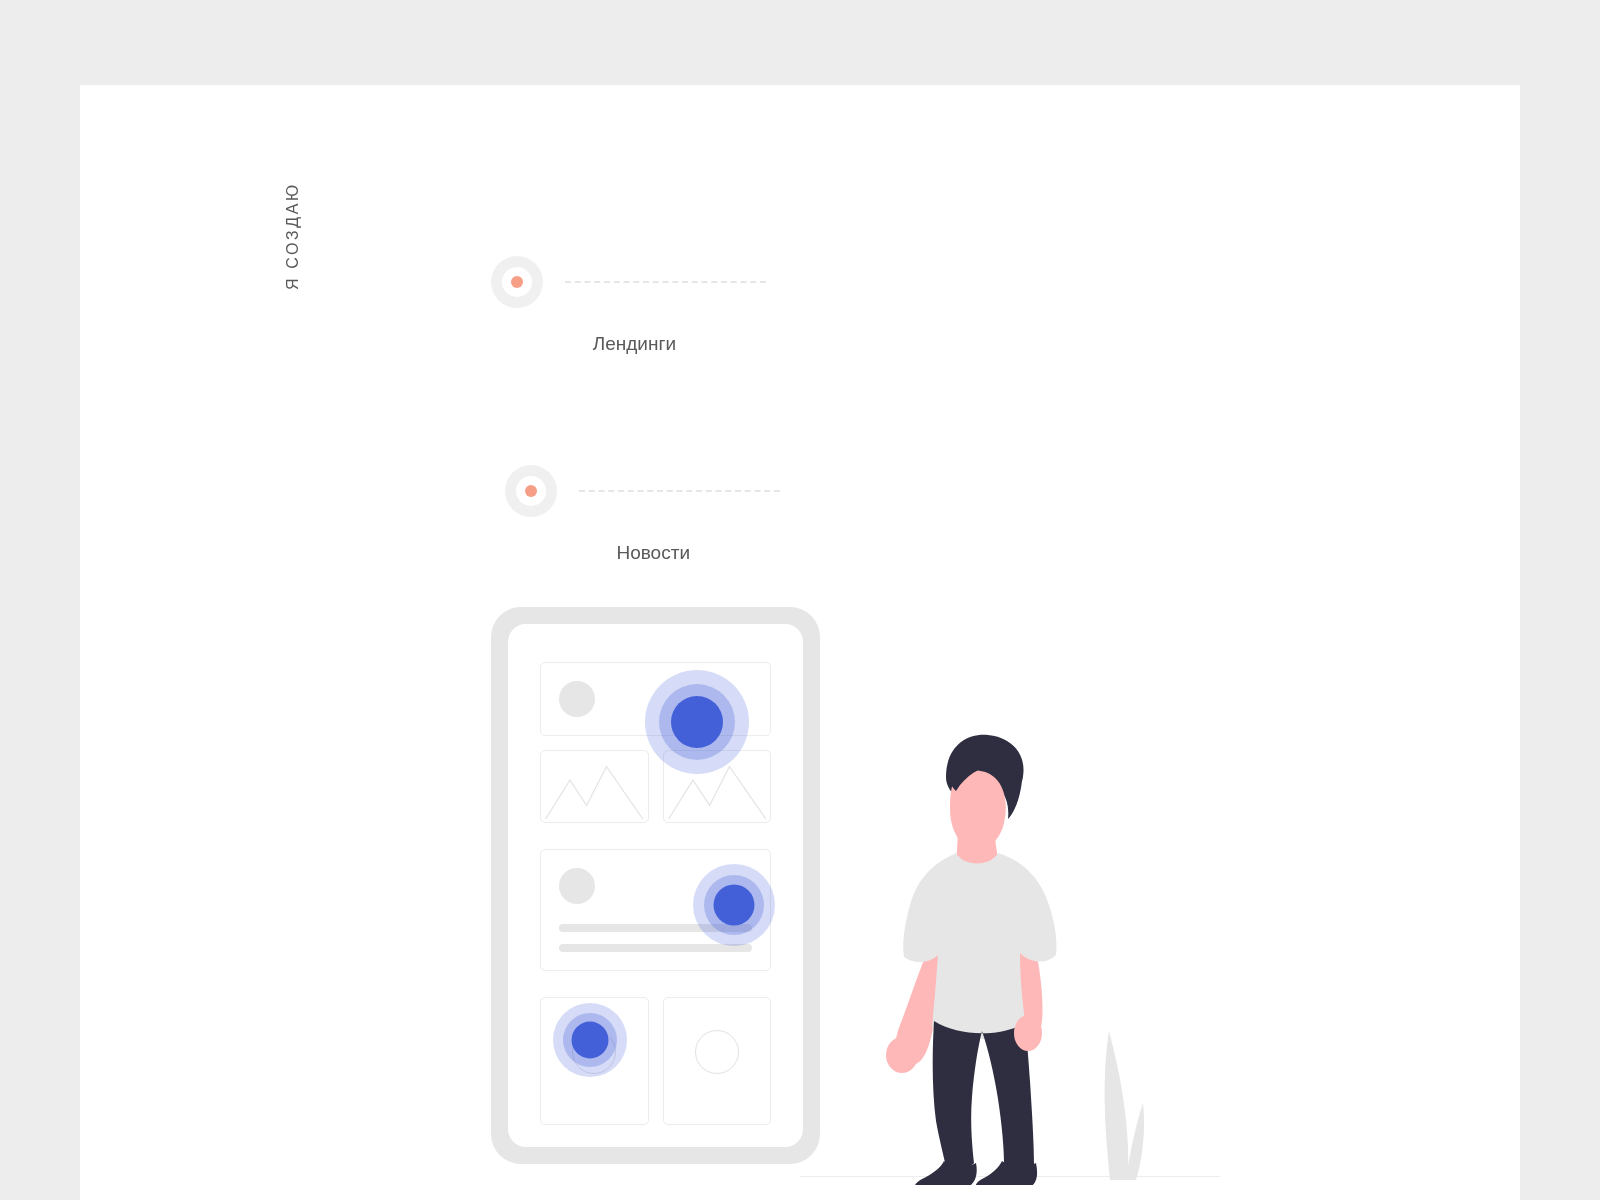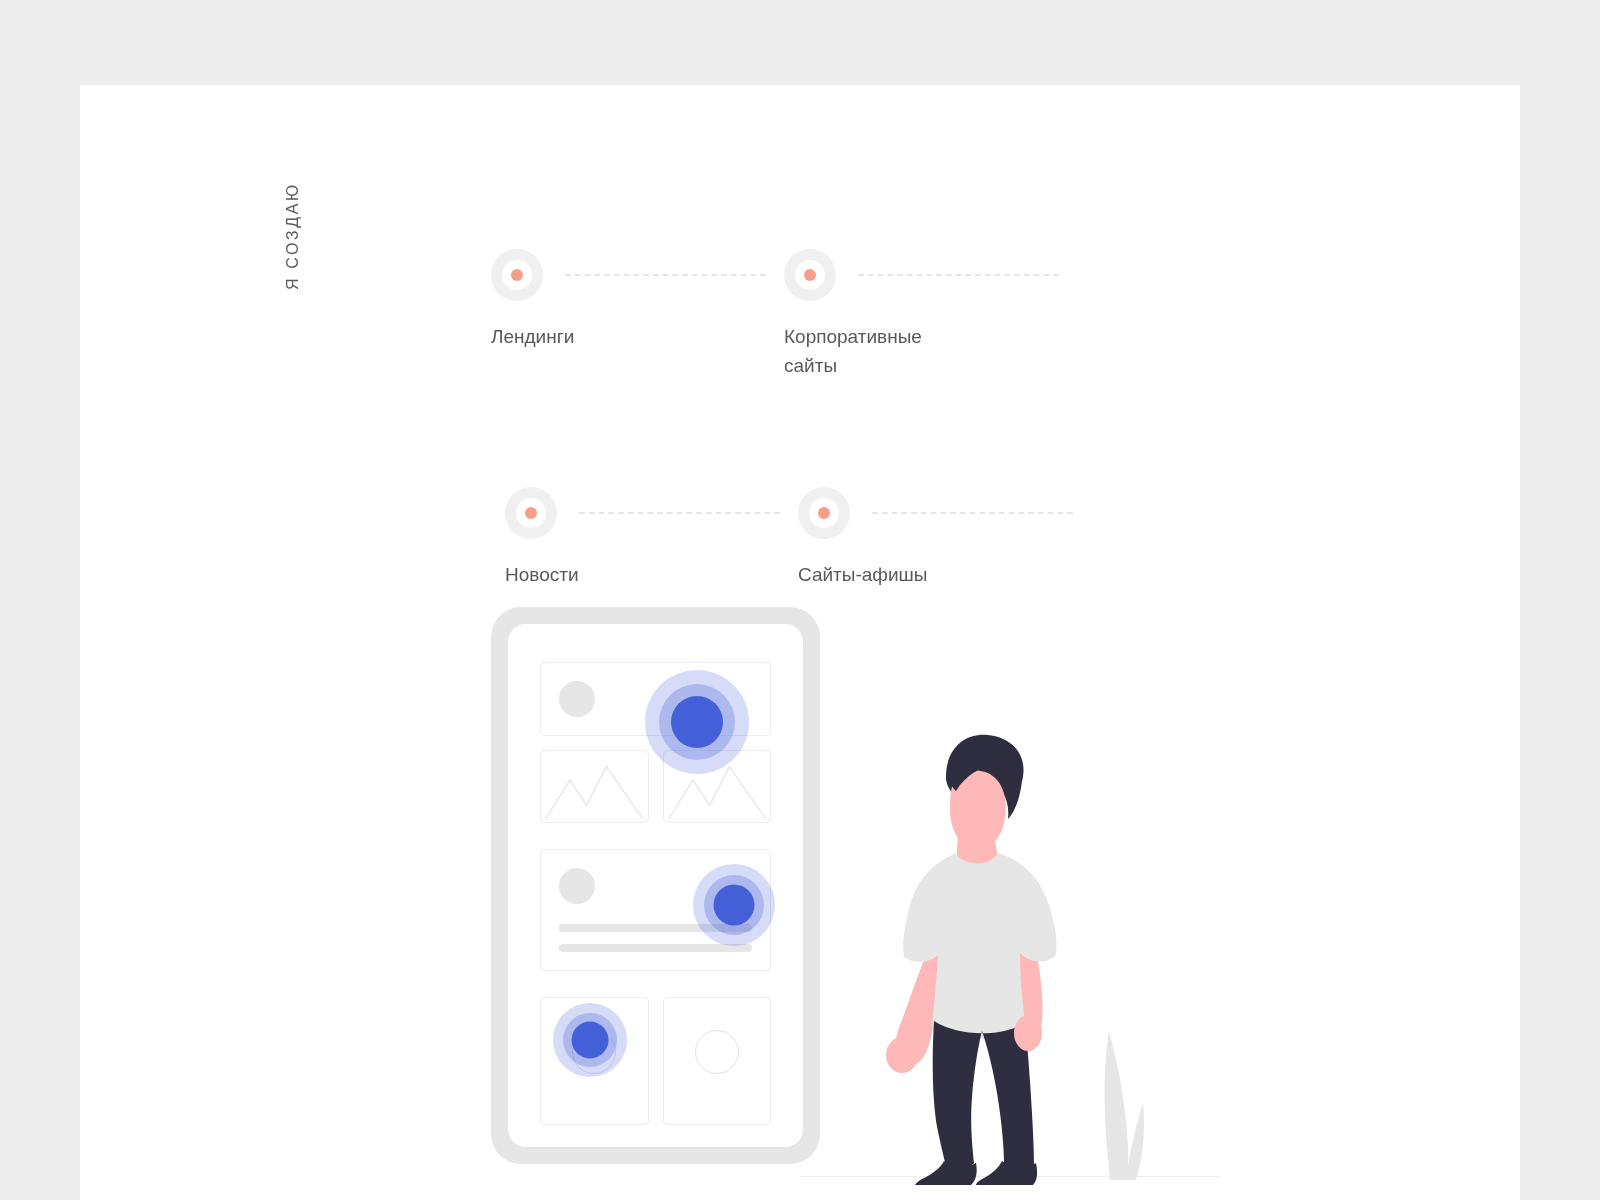--- a/index.html
+++ b/index.html
@@ -48,22 +48,23 @@
     color: #58595B;
     text-transform: uppercase;
     white-space: nowrap;
     user-select: none;
   }
 
   
   .services {
     position: absolute;
     left: 411px;
-    top: 164px;
+    top: 171px;
     width: 880px;
+    text-align: right;
   }
   .services-row {
     display: flex;
   }
   .services-row + .services-row {
     margin-top: 107px;
     margin-left: 14px;
   }
   .service {
     width: 293px;
@@ -316,61 +317,39 @@
             <span class="bullet">
               <span class="bullet-inner">
                 <span class="bullet-dot"></span>
               </span>
             </span>
             <span class="dotted"></span>
           </div>
           <div class="service-label">Лендинги</div>
         </div>
 
+
+
+      </div>
+
+      <div class="services-row">
+
         <div class="service">
           <div class="service-head">
             <span class="bullet">
               <span class="bullet-inner">
                 <span class="bullet-dot"></span>
               </span>
             </span>
             <span class="dotted"></span>
           </div>
-          <div class="service-label">Корпоративные сайты</div>
-        </div>
-
-
-      </div>
-
-      <div class="services-row">
-
-        <div class="service">
-          <div class="service-head">
-            <span class="bullet">
-              <span class="bullet-inner">
-                <span class="bullet-dot"></span>
-              </span>
-            </span>
-            <span class="dotted"></span>
-          </div>
           <div class="service-label">Новости</div>
         </div>
 
 
-        <div class="service">
-          <div class="service-head">
-            <span class="bullet">
-              <span class="bullet-inner">
-                <span class="bullet-dot"></span>
-              </span>
-            </span>
-            <span class="dotted"></span>
-          </div>
-          <div class="service-label">Сайты-афишы</div>
-        </div>
 
       </div>
     </div>
 
     <div class="ground"></div>
 
     <div class="phone">
       <div class="phone-screen">
         <div class="screen-inner">
 

